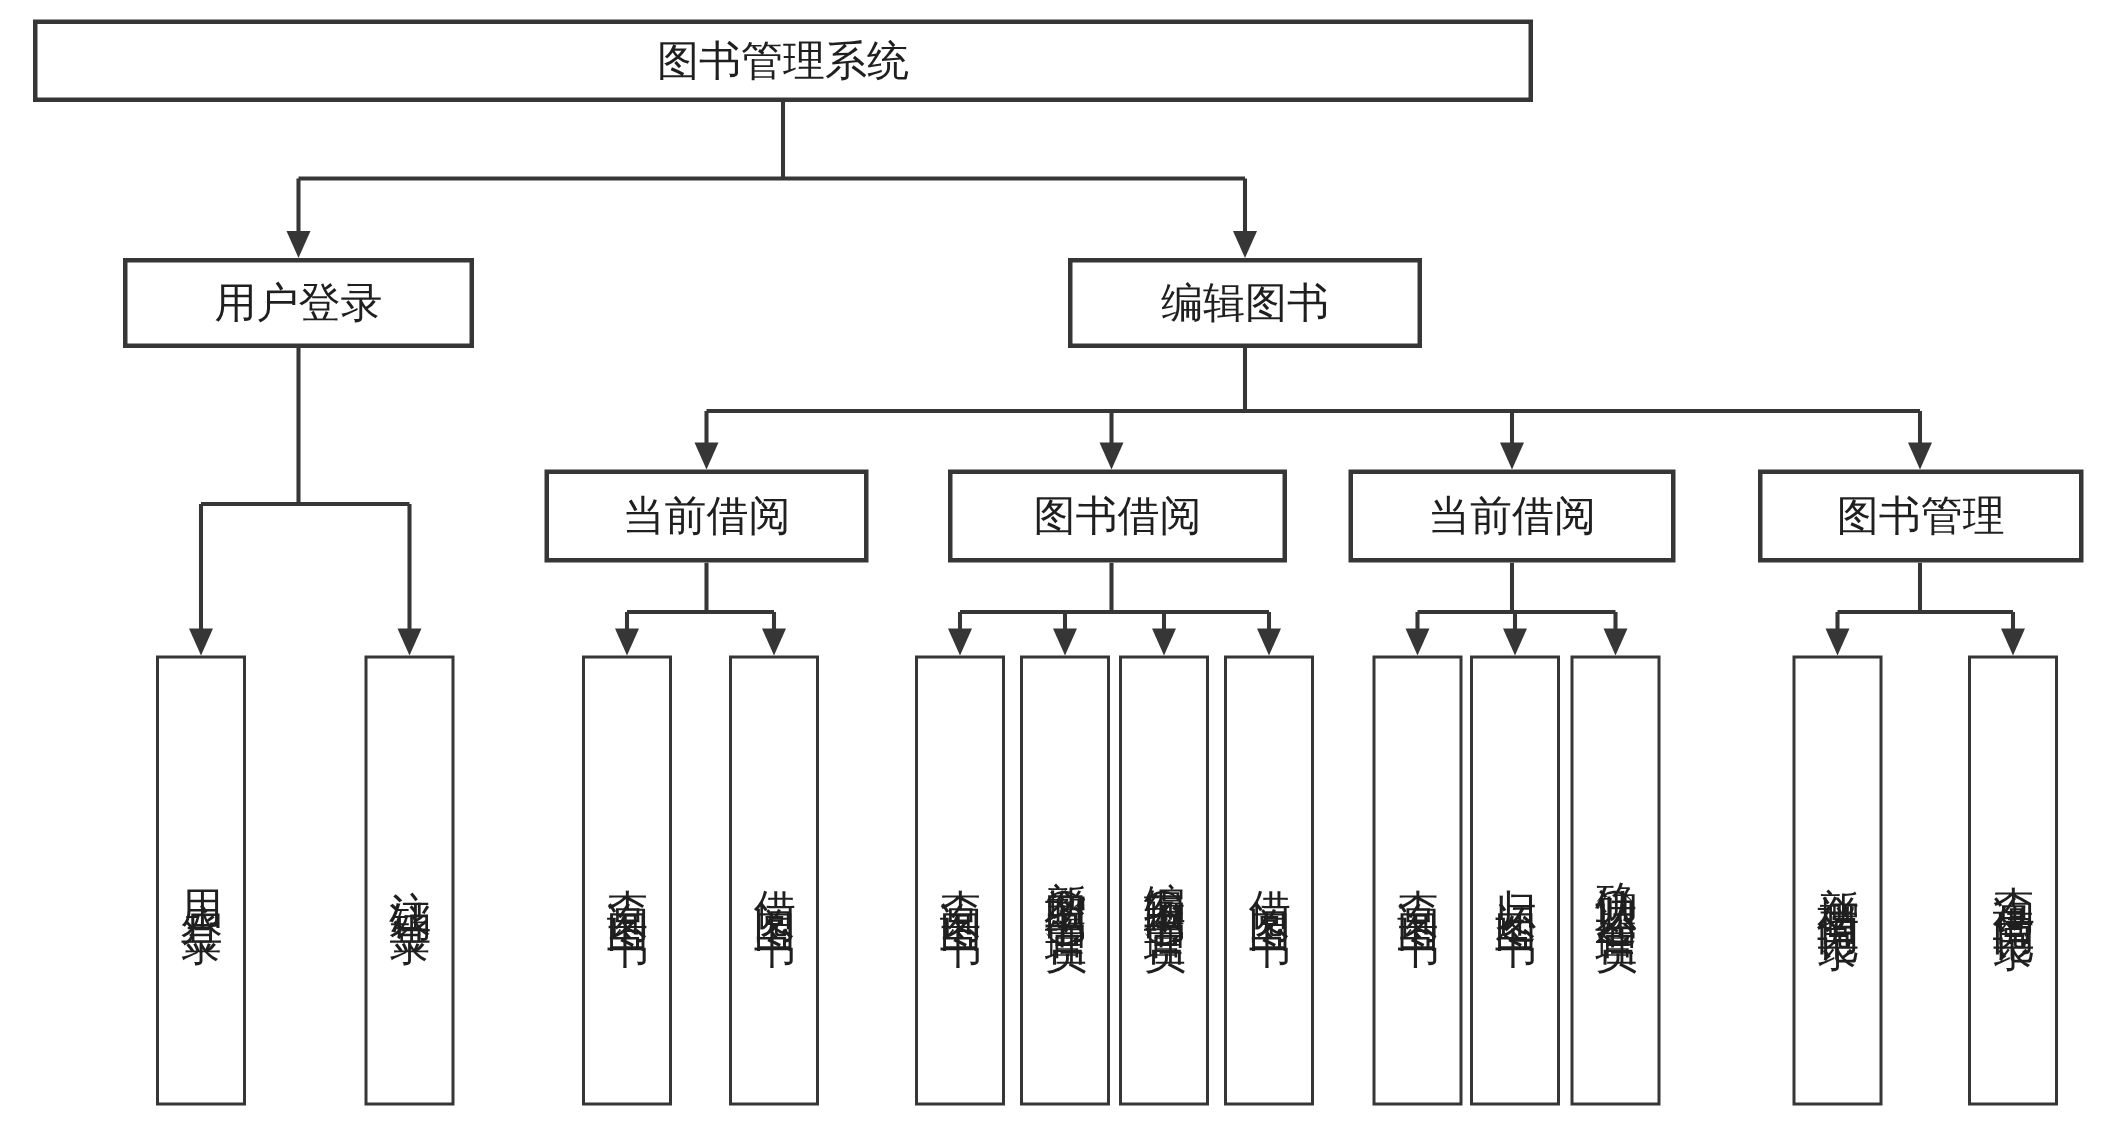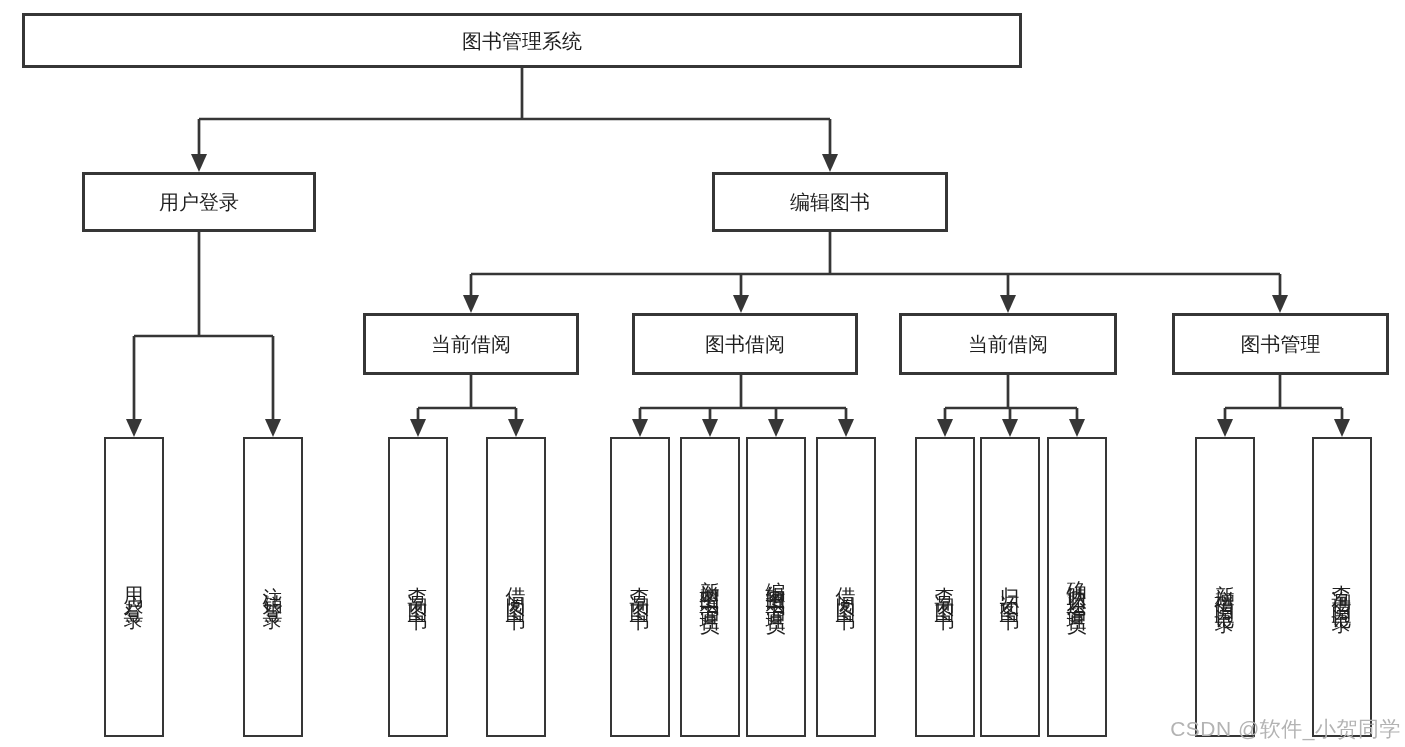--- a/index.html
+++ b/index.html
@@ -24,21 +24,21 @@
   .node {
     position: absolute;
     box-sizing: border-box;
     background: #ffffff;
     border: 3px solid #363636;
     color: #1f1f1f;
     display: flex;
     align-items: center;
     justify-content: center;
     z-index: 2;
-    font-size: 20px;
+    font-size: 28px;
     line-height: 1;
     text-align: left;
   }
   .leaf {
     border-width: 2.5px;
   }
   .vtext {
     writing-mode: vertical-rl;
     text-orientation: mixed;
     letter-spacing: 8px;
@@ -161,15 +161,14 @@
     <span class="vtext" style="letter-spacing:5px;">确认归还（管理员）</span>
   </div>
 
   <div class="node leaf" style="left:1195px; top:437px; width:60px; height:300px;">
     <span class="vtext" style="letter-spacing:6px;">新增借阅记录</span>
   </div>
   <div class="node leaf" style="left:1312px; top:437px; width:60px; height:300px;">
     <span class="vtext" style="letter-spacing:6px;">查询借阅记录</span>
   </div>
 
-  <div class="watermark">CSDN @软件_小贺同学</div>
 
 </div>
 
 </body></html>

